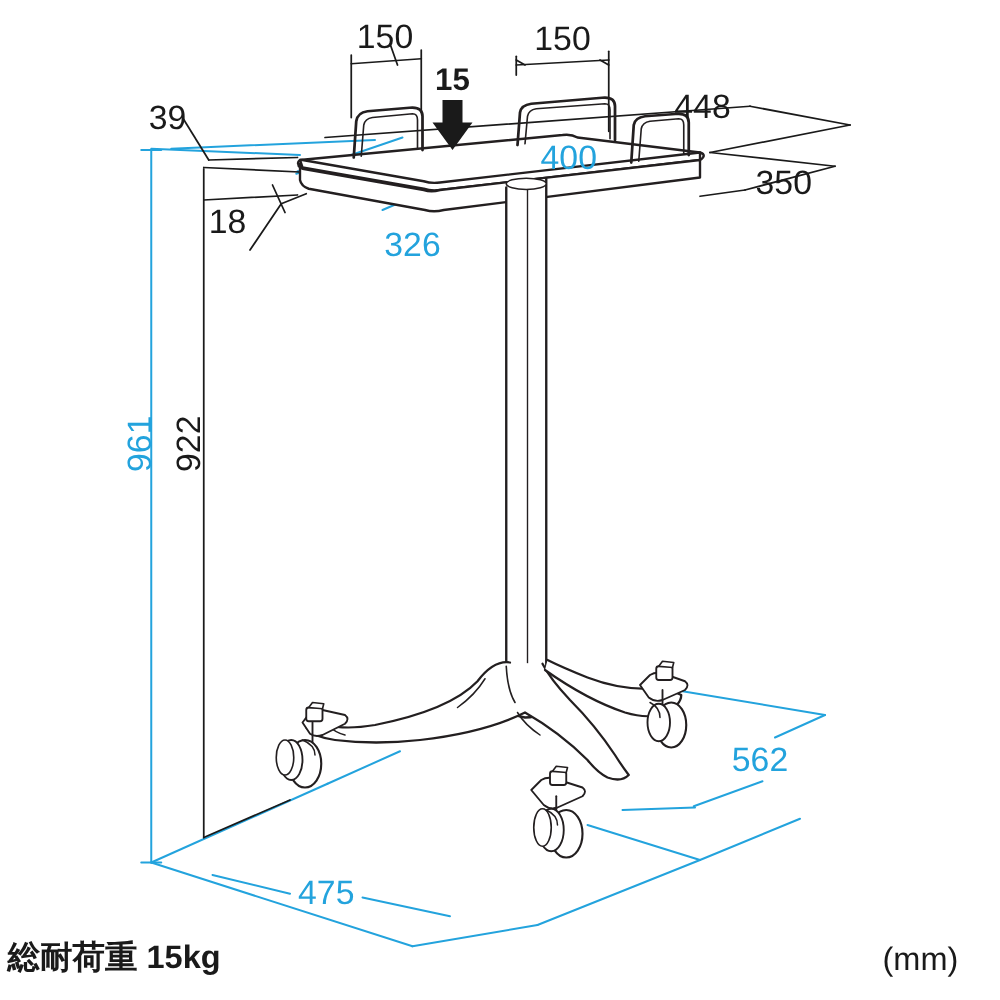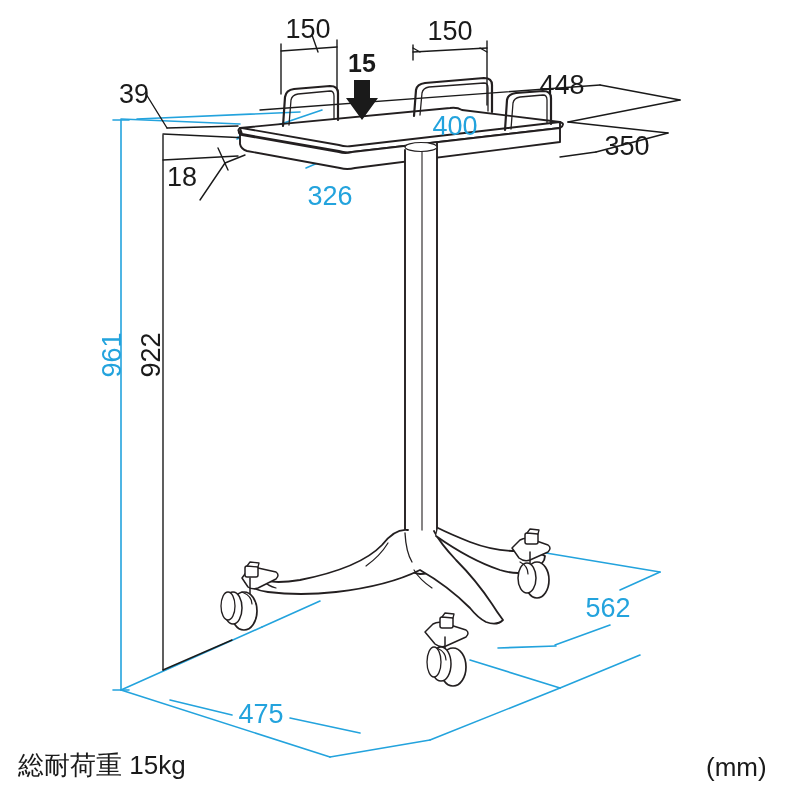--- a/index.html
+++ b/index.html
@@ -19,24 +19,24 @@
   }
   #drawing {
     position: absolute;
     left: 0;
     top: 0;
     width: 800px;
     height: 800px;
   }
   .footer-left {
     position: absolute;
-    left: 18px;
+    left: 6px;
     top: 748px;
     font-size: 26px;
-    font-weight: normal;
+    font-weight: bold;
     color: #1a1a1a;
     letter-spacing: 0px;
     white-space: nowrap;
   }
   .footer-right {
     position: absolute;
     left: 706px;
     top: 752px;
     font-size: 26px;
     color: #1a1a1a;

